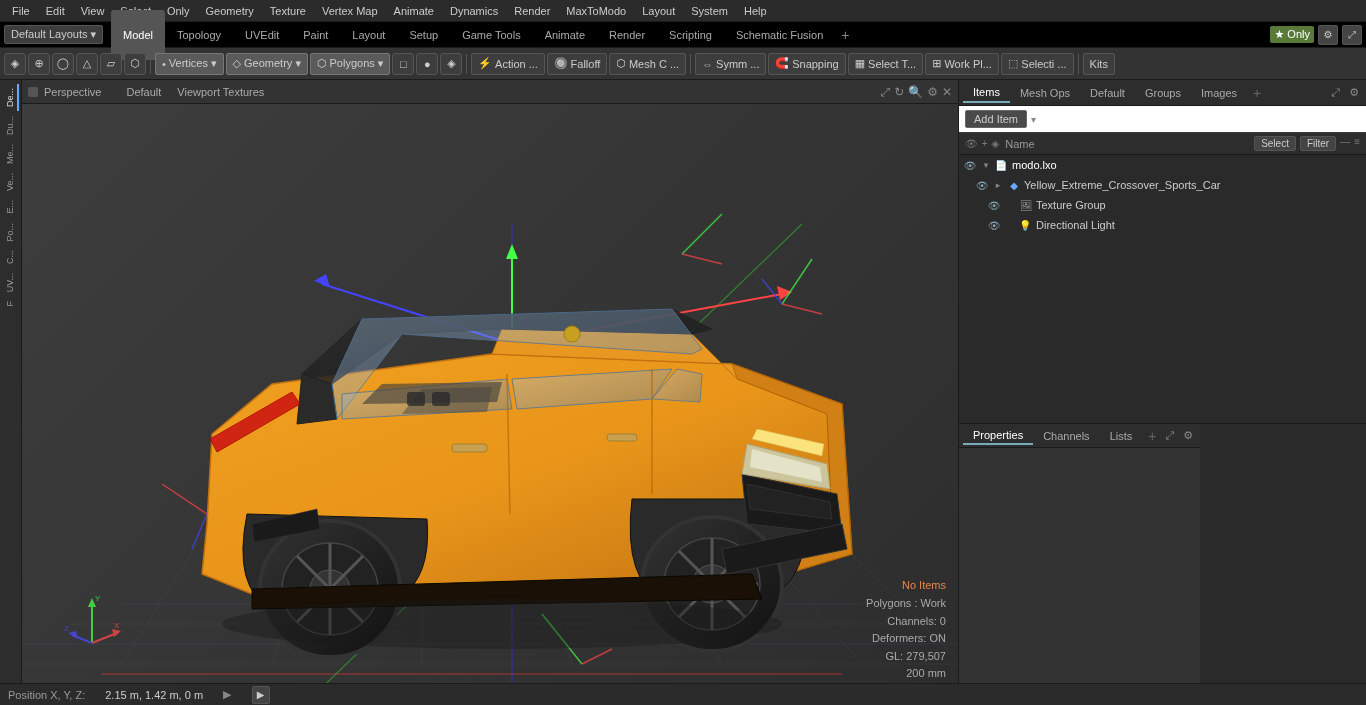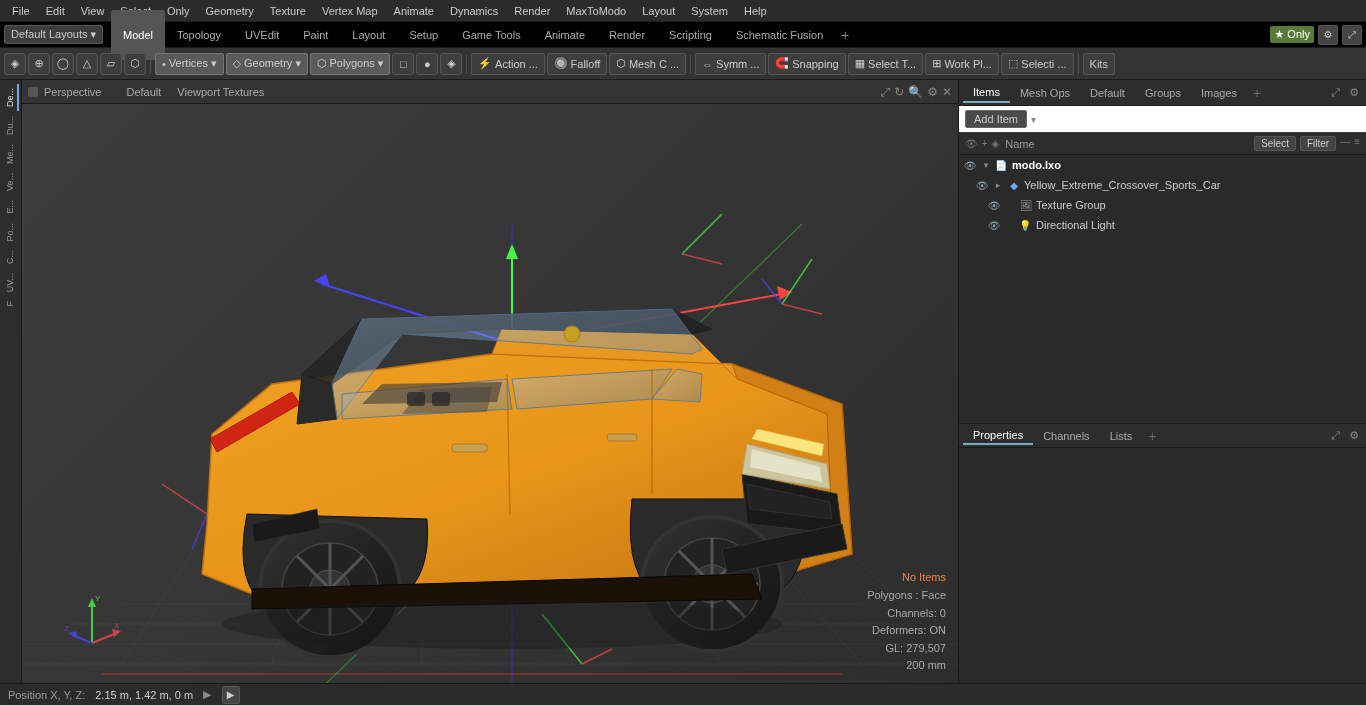--- a/index.html
+++ b/index.html
@@ -211,21 +211,21 @@
     #viewport-canvas {
       width: 100%;
       height: calc(100% - 24px);
       position: relative;
       background: linear-gradient(135deg, #3d3d3d 0%, #2d2d2d 100%);
     }
 
     
     #viewport-status {
       position: absolute;
-      bottom: 8px;
+      bottom: 0;
       right: 12px;
       text-align: right;
       color: #aaa;
       font-size: 11px;
       line-height: 1.6;
     }
     .status-no-items { color: #e8884a; }
 
     
     #gizmo {
@@ -374,31 +374,31 @@
       height: 14px;
       display: flex;
       align-items: center;
       justify-content: center;
       font-size: 10px;
     }
     .item-label {
       font-size: 11px;
       color: #ccc;
     }
-    .item-label.bold { color: #fff; font-weight: bold; text-align: center; }
+    .item-label.bold { color: #fff; font-weight: normal; text-align: center; }
     .item-indent { margin-left: 12px; }
     .item-indent2 { margin-left: 24px; }
 
     
     #properties-panel {
       height: 260px;
       background: #333;
       border-top: 1px solid #1a1a1a;
       display: flex;
-      flex-direction: column;
+      flex-direction: row;
     }
     #properties-tabs {
       display: flex;
       align-items: center;
       background: #2d2d2d;
       height: 24px;
       padding: 0 4px;
       border-bottom: 1px solid #1a1a1a;
     }
     .prop-tab {
@@ -428,21 +428,21 @@
     }
 
     
     #status-bar {
       display: flex;
       align-items: center;
       background: #2b2b2b;
       height: 22px;
       padding: 0 8px;
       border-top: 1px solid #1a1a1a;
-      gap: 10px;
+      gap: 20px;
     }
     .status-label {
       color: #999;
       font-size: 11px;
     }
     .status-value {
       color: #ccc;
       font-size: 11px;
     }
     #command-input {
@@ -765,21 +765,21 @@
 
         <path d="M 200 390 L 265 375 L 268 395 L 202 408 Z" fill="#1a1a1a" stroke="#333" stroke-width="0.5"></path>
 
         <circle cx="520" cy="200" r="8" fill="#c8a020" stroke="#a08010" stroke-width="1"></circle>
 
         <ellipse cx="450" cy="490" rx="280" ry="25" fill="#1a1a1a" opacity="0.4"></ellipse>
       </svg>
 
       <div id="viewport-status">
         <div class="status-no-items">No Items</div>
-        <div>Polygons : Face</div>
+        <div>Polygons : Work</div>
         <div>Channels: 0</div>
         <div>Deformers: ON</div>
         <div>GL: 279,507</div>
         <div>200 mm</div>
       </div>
 
       <div id="gizmo">
         <svg width="60" height="60" viewBox="0 0 60 60" xmlns="http://www.w3.org/2000/svg">
 
           <line x1="30" y1="50" x2="30" y2="10" stroke="#44cc44" stroke-width="2"></line>

